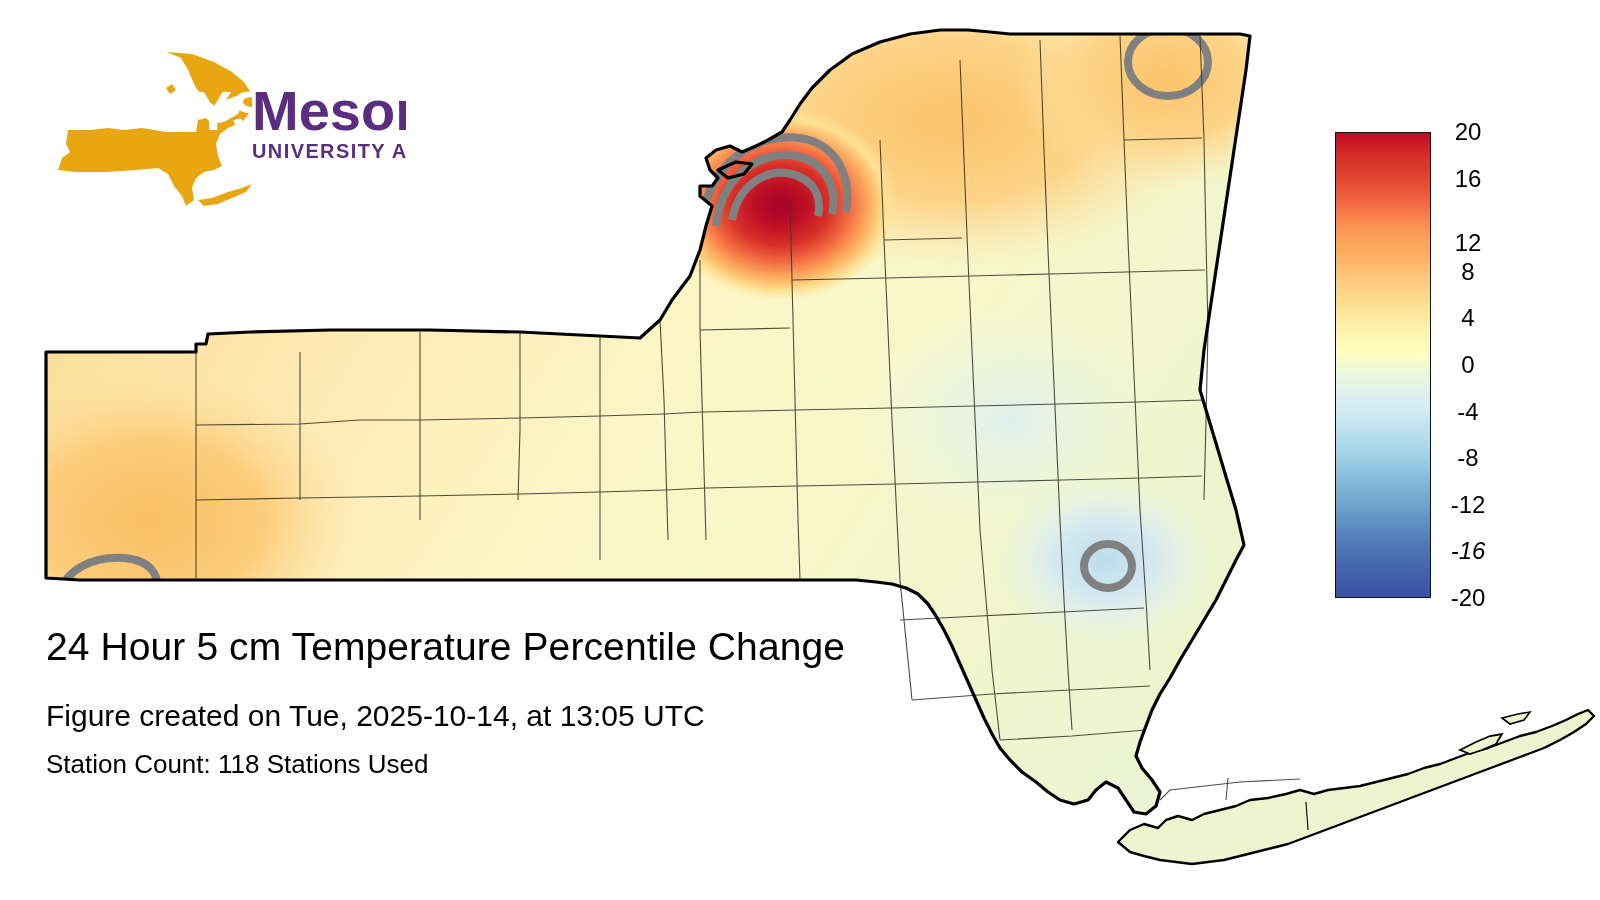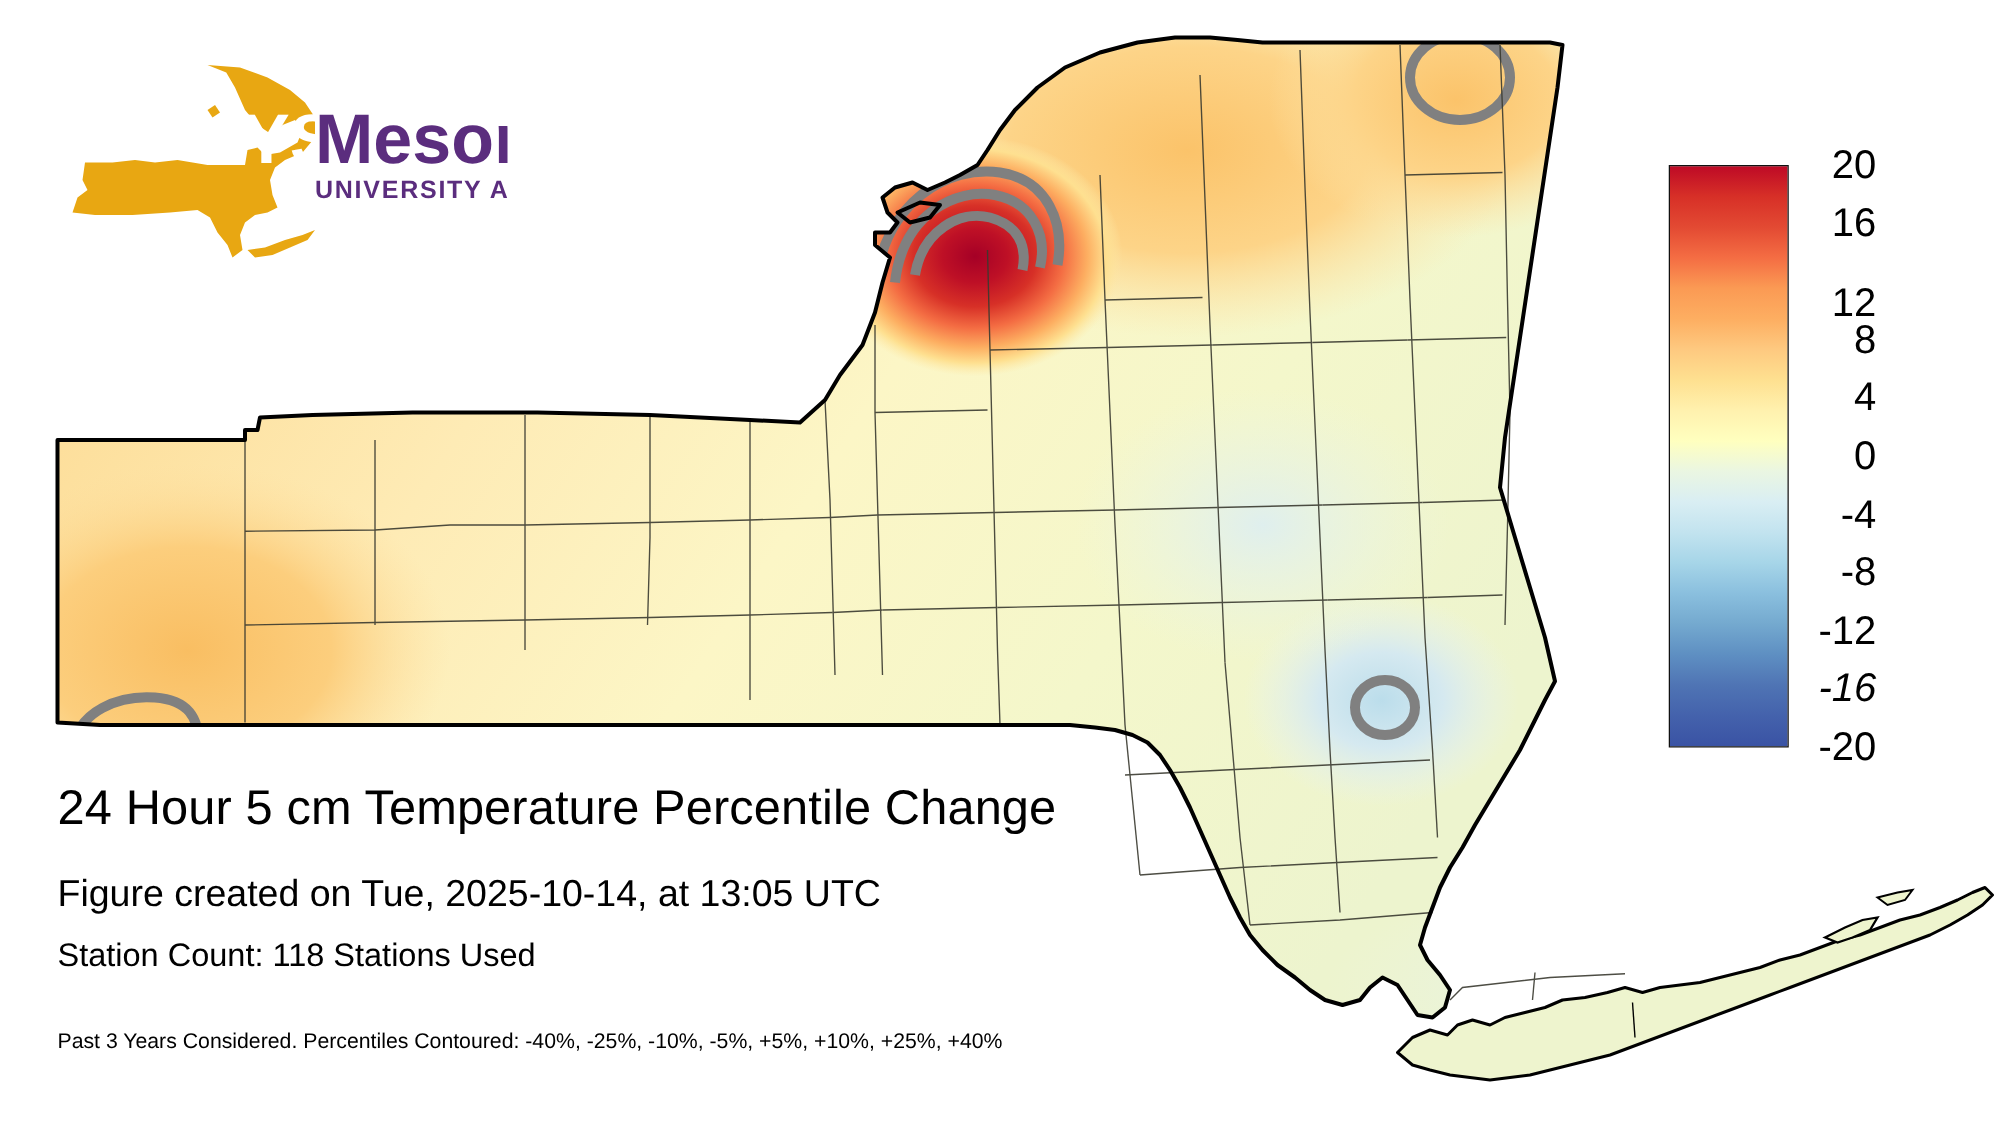--- a/index.html
+++ b/index.html
@@ -15,22 +15,22 @@
 
   
   #map-panel{position:absolute;left:0;top:0;width:1300px;height:900px;}
   #map-svg{position:absolute;left:0;top:0;width:1300px;height:900px;}
 
   
   #colorbar-group{position:absolute;left:1335px;top:120px;width:230px;height:490px;}
   #colorbar{position:absolute;left:0;top:12px;width:96px;height:466px;
             border:1px solid #111;box-sizing:border-box;}
   #colorbar-ticks{position:absolute;left:100px;top:0;width:110px;height:490px;}
-  .cb-tick{position:absolute;left:0;width:66px;text-align:right;
-           font-size:32px;line-height:27px;color:#000;}
+  .cb-tick{position:absolute;left:0;width:66px;text-align:center;
+           font-size:24px;line-height:27px;color:#000;}
 
   
   #title{position:absolute;left:46px;top:628px;font-size:39px;line-height:38px;
          letter-spacing:.1px;white-space:nowrap;}
   #created{position:absolute;left:46px;top:700px;font-size:30px;line-height:32px;white-space:nowrap;}
   #station-count{position:absolute;left:46px;top:748px;font-size:26px;line-height:32px;white-space:nowrap;text-align:center;}
   #footnote{position:absolute;left:46px;top:822px;font-size:17px;line-height:22px;white-space:nowrap;}
 </style>
 </head>
 <body>
@@ -256,15 +256,14 @@
         <div class="cb-tick" style="top: 324.2px;">-8</div>
         <div class="cb-tick" style="top: 370.8px;">-12</div>
         <div class="cb-tick" style="top: 417.4px; font-style: italic;">-16</div>
         <div class="cb-tick" style="top: 464px;">-20</div>
       </div>
   </div>
 
   <div id="title">24 Hour 5 cm Temperature Percentile Change</div>
   <div id="created">Figure created on Tue, 2025-10-14, at 13:05 UTC</div>
   <div id="station-count">Station Count: 118 Stations Used</div>
-  <div id="footnote">Past 3 Years Considered. Percentiles Contoured: -40%, -25%, -10%, -5%, +5%, +10%, +25%, +40%</div>
 
 </div>
 
 </body></html>

